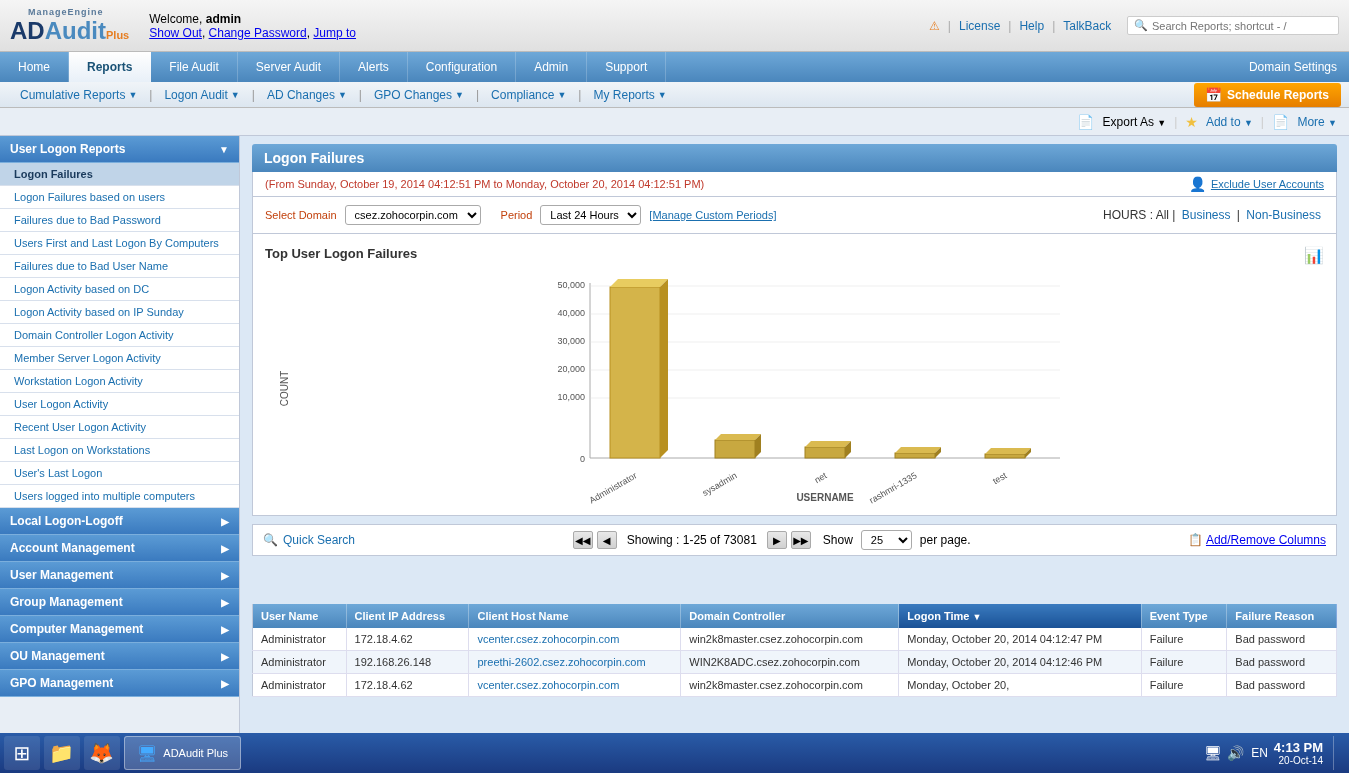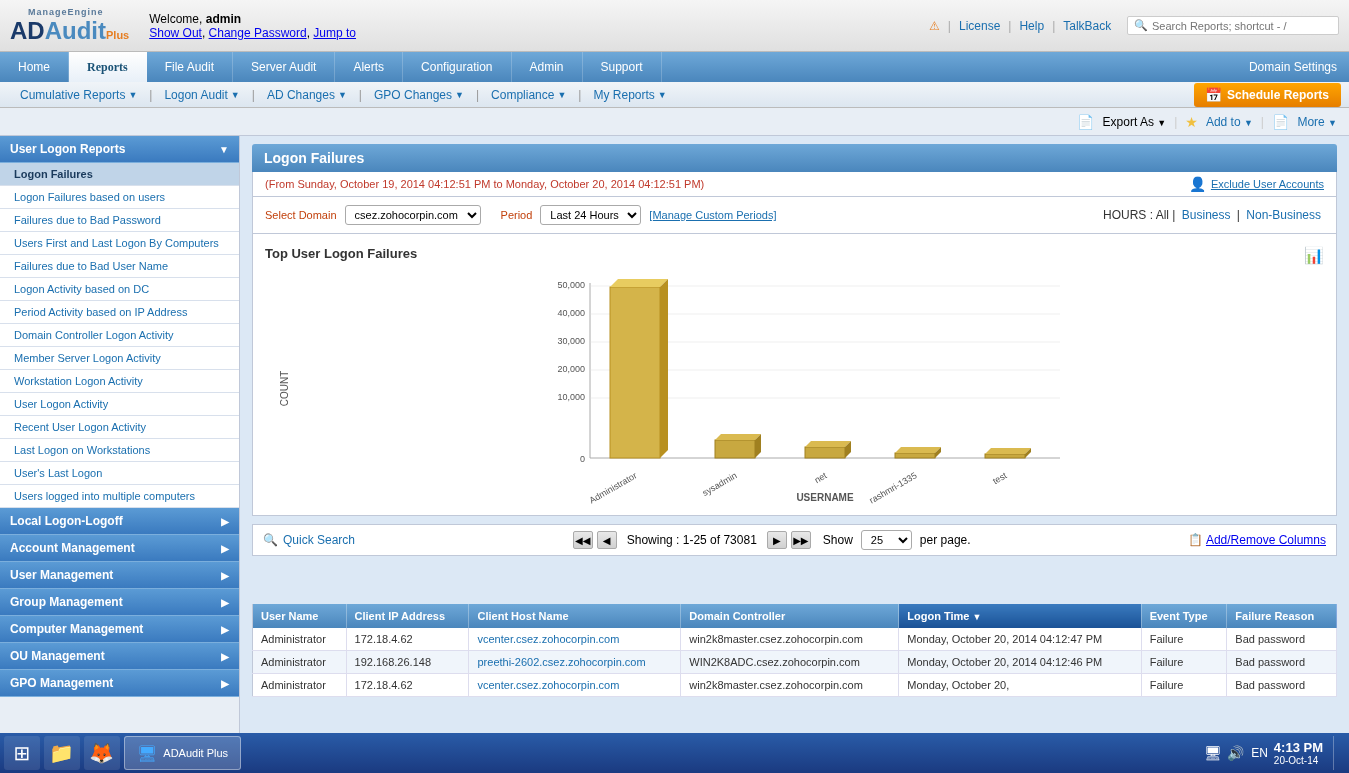--- a/index.html
+++ b/index.html
@@ -33,21 +33,20 @@
       align-items: center;
       color: white;
       font-size: 12px;
       cursor: pointer;
       border-right: 1px solid rgba(255,255,255,0.2);
     }
     .nav-item.active {
       background: linear-gradient(to bottom, #fff, #e8f0f8);
       color: #1a5276;
       font-weight: bold;
-      font-family: Liberation Serif, serif;
     }
     #domain-settings-link {
       margin-left: auto;
       color: #1a6faf;
       padding: 0 12px;
       font-size: 12px;
       cursor: pointer;
     }
 
     
@@ -287,21 +286,21 @@
       display: flex; align-items: center; justify-content: center;
       border-radius: 3px;
       cursor: pointer;
       background: rgba(255,255,255,0.1);
     }
     #taskbar-right {
       display: flex; align-items: center; gap: 6px;
       color: white; font-size: 11px;
       padding-right: 6px;
     }
-    #clock { }
+    #clock { text-align: right; }
     #clock-time { font-size: 13px; font-weight: bold; }
     #clock-date { font-size: 10px; }
 
     
     #manage-link { color: #1a6faf; font-size: 11px; cursor: pointer; text-decoration: underline; }
   </style>
 </head>
 <body>
 
 <div id="top-bar">
@@ -388,21 +387,21 @@
     <div class="sidebar-section-header">
       <span>User Logon Reports</span>
       <span class="arrow">▼</span>
     </div>
     <div class="sidebar-item active">Logon Failures</div>
     <div class="sidebar-item">Logon Failures based on users</div>
     <div class="sidebar-item">Failures due to Bad Password</div>
     <div class="sidebar-item">Users First and Last Logon By Computers</div>
     <div class="sidebar-item">Failures due to Bad User Name</div>
     <div class="sidebar-item">Logon Activity based on DC</div>
-    <div class="sidebar-item">Period Activity based on IP Address</div>
+    <div class="sidebar-item">Logon Activity based on IP Sunday</div>
     <div class="sidebar-item">Domain Controller Logon Activity</div>
     <div class="sidebar-item">Member Server Logon Activity</div>
     <div class="sidebar-item">Workstation Logon Activity</div>
     <div class="sidebar-item">User Logon Activity</div>
     <div class="sidebar-item">Recent User Logon Activity</div>
     <div class="sidebar-item">Last Logon on Workstations</div>
     <div class="sidebar-item">User's Last Logon</div>
     <div class="sidebar-item">Users logged into multiple computers</div>
 
     <div class="sidebar-section-header">

